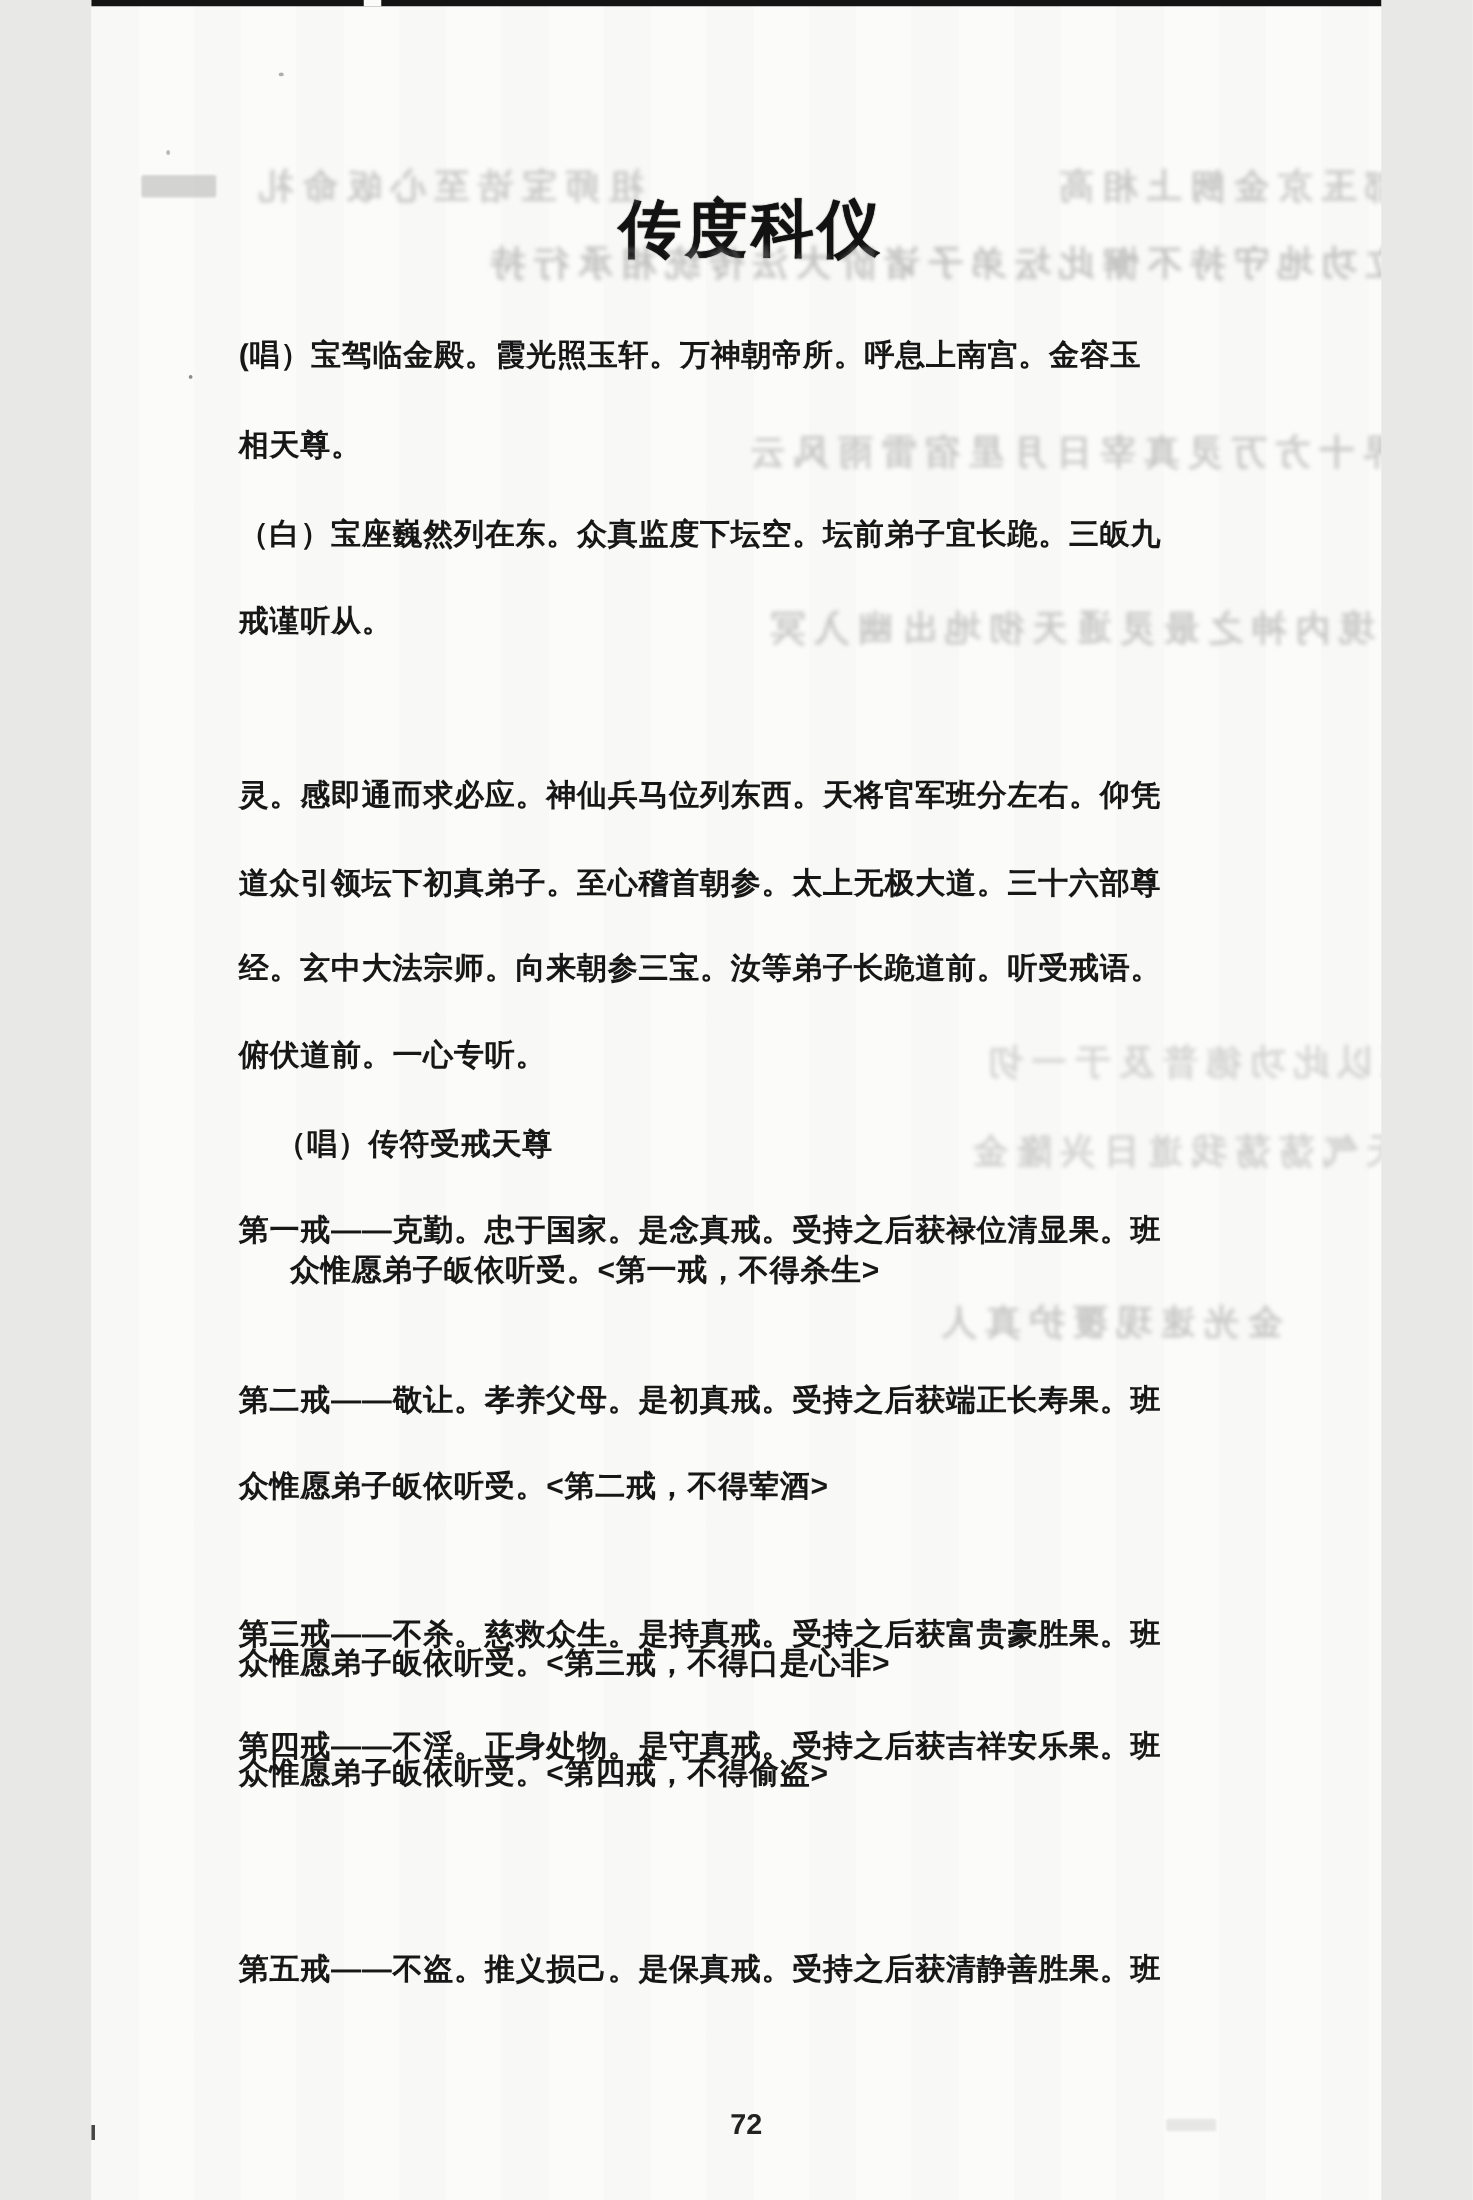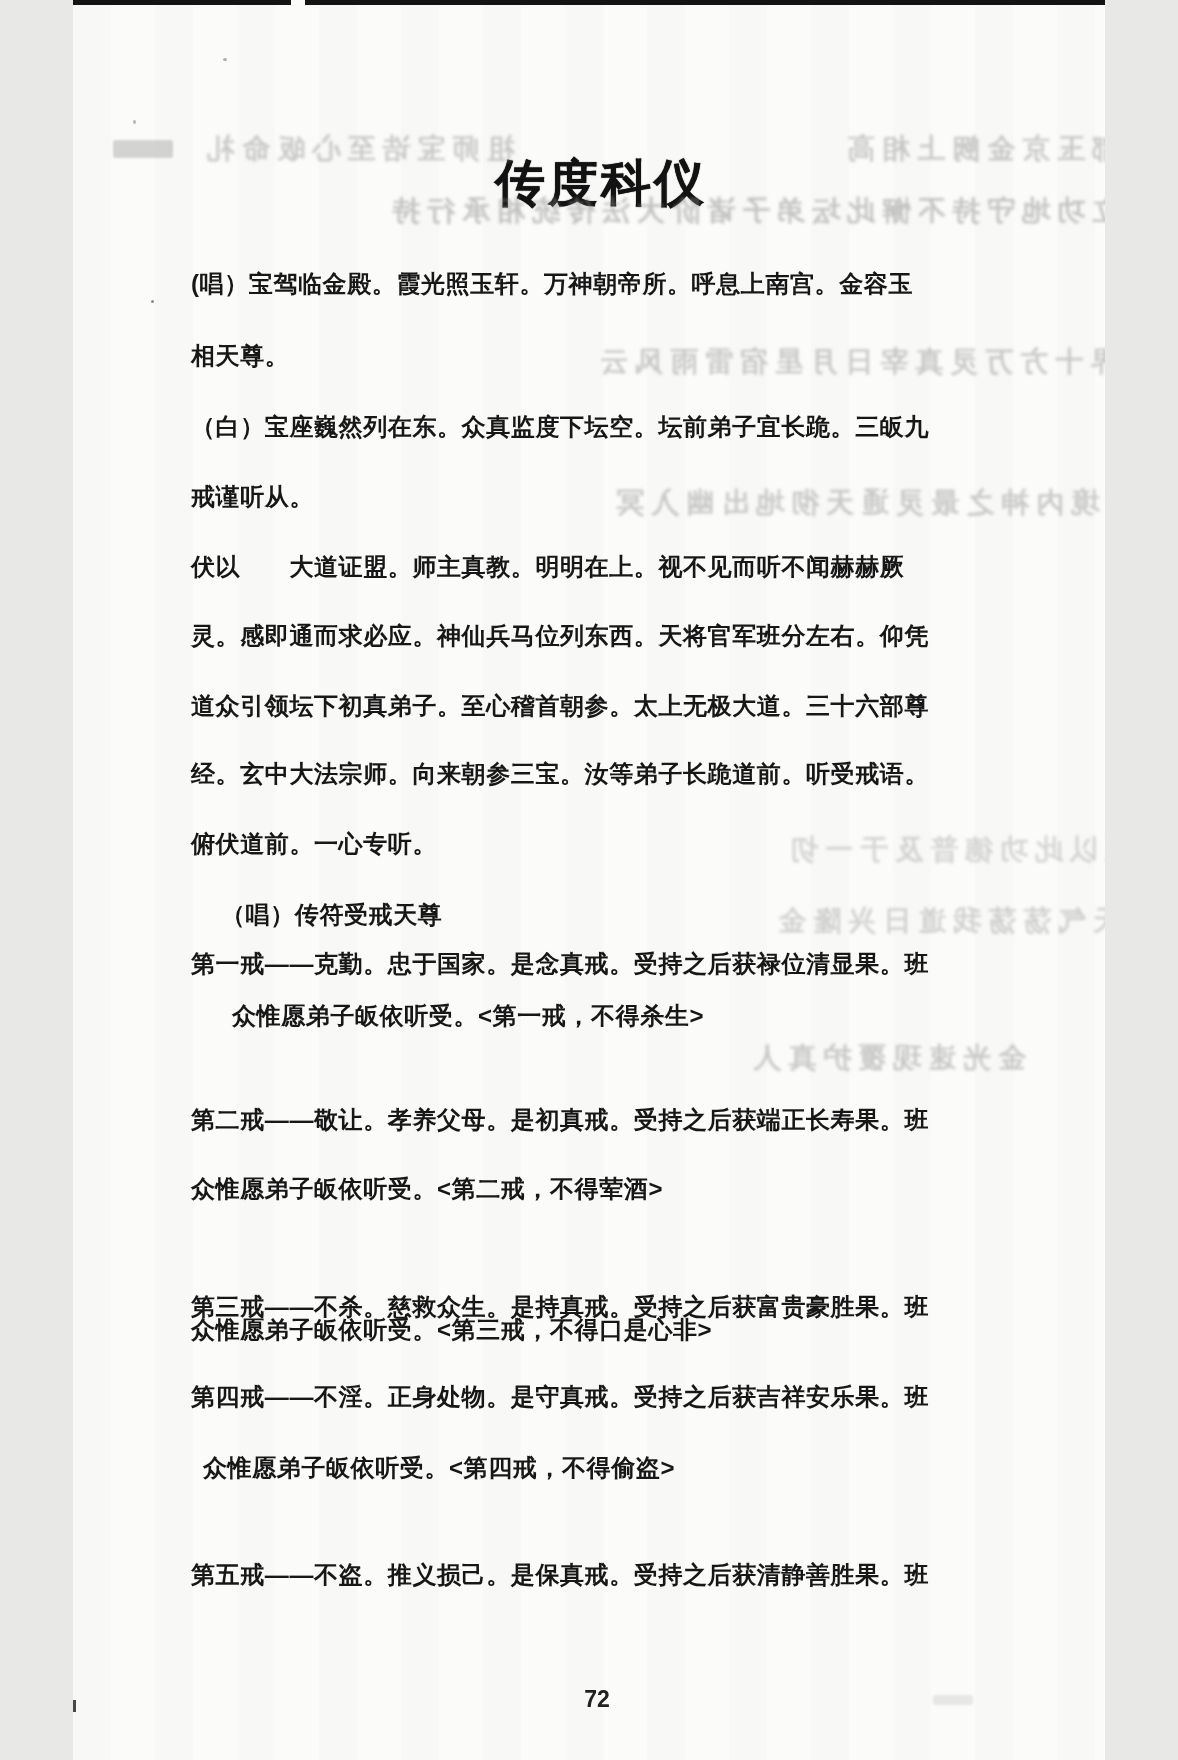--- a/index.html
+++ b/index.html
@@ -66,34 +66,33 @@
   <div class="ghost" style="top:343px;left:232px;width:848px;">三界十方万灵真宰日月星宿雷雨风云</div>
   <div class="ghost" style="top:484px;left:256px;width:840px;">太清境内神之最灵通天彻地出幽入冥</div>
   <div class="ghost" style="top:831px;left:600px;width:460px;opacity:.35;">愿以此功德普及于一切</div>
   <div class="ghost" style="top:902px;left:548px;width:535px;opacity:.38;">诸天气荡荡我道日兴隆金</div>
   <div class="ghost" style="top:1039px;left:658px;width:295px;">金光速现覆护真人</div>
 
   <div class="line" style="top:268px;">(唱）宝驾临金殿。霞光照玉轩。万神朝帝所。呼息上南宫。金容玉</div>
   <div class="line" style="top:340px;">相天尊。</div>
   <div class="line" style="top:411px;">（白）宝座巍然列在东。众真监度下坛空。坛前弟子宜长跪。三皈九</div>
   <div class="line" style="top:481px;">戒谨听从。</div>
-  <div class="line" style="top:551px;">伏以　　大道证盟。师主真教。明明在上。视不见而听不闻赫赫厥</div>
   <div class="line" style="top:620px;">灵。感即通而求必应。神仙兵马位列东西。天将官军班分左右。仰凭</div>
   <div class="line" style="top:690px;">道众引领坛下初真弟子。至心稽首朝参。太上无极大道。三十六部尊</div>
   <div class="line" style="top:758px;">经。玄中大法宗师。向来朝参三宝。汝等弟子长跪道前。听受戒语。</div>
   <div class="line" style="top:828px;text-align:center;">俯伏道前。一心专听。</div>
   <div class="line" style="top:899px;margin-left:30px;">（唱）传符受戒天尊</div>
-  <div class="line" style="top:948px;">第一戒——克勤。忠于国家。是念真戒。受持之后获禄位清显果。班</div>
+  <div class="line" style="top:968px;">第一戒——克勤。忠于国家。是念真戒。受持之后获禄位清显果。班</div>
   <div class="line" style="top:1000px;margin-left:41px;">众惟愿弟子皈依听受。&lt;第一戒，不得杀生&gt;</div>
   <div class="line" style="top:1104px;">第二戒——敬让。孝养父母。是初真戒。受持之后获端正长寿果。班</div>
   <div class="line" style="top:1173px;">众惟愿弟子皈依听受。&lt;第二戒，不得荤酒&gt;</div>
   <div class="line" style="top:1243px;margin-top:48px;">第三戒——不杀。慈救众生。是持真戒。受持之后获富贵豪胜果。班</div>
   <div class="line" style="top:1314px;">众惟愿弟子皈依听受。&lt;第三戒，不得口是心非&gt;</div>
   <div class="line" style="top:1381px;">第四戒——不淫。正身处物。是守真戒。受持之后获吉祥安乐果。班</div>
-  <div class="line" style="top:1452px;margin-left:12px;">众惟愿弟子皈依听受。&lt;第四戒，不得偷盗&gt;</div>
+  <div class="line" style="top:1402px;">众惟愿弟子皈依听受。&lt;第四戒，不得偷盗&gt;</div>
   <div class="line" style="top:1559px;">第五戒——不盗。推义损己。是保真戒。受持之后获清静善胜果。班</div>
 
   <div class="page-number">72</div>
 
   <div class="speck" style="left:1128px;top:128px;width:8px;height:5px;"></div>
   <div class="speck" style="left:1130px;top:176px;width:9px;height:6px;"></div>
   <div class="speck" style="left:1122px;top:191px;width:4px;height:3px;opacity:.6;"></div>
   <div class="speck" style="left:1136px;top:645px;width:4px;height:4px;opacity:.55;"></div>
   <div class="speck" style="left:1139px;top:1438px;width:5px;height:4px;opacity:.8;"></div>
   <div class="speck" style="left:1133px;top:1596px;width:5px;height:4px;opacity:.8;"></div>

